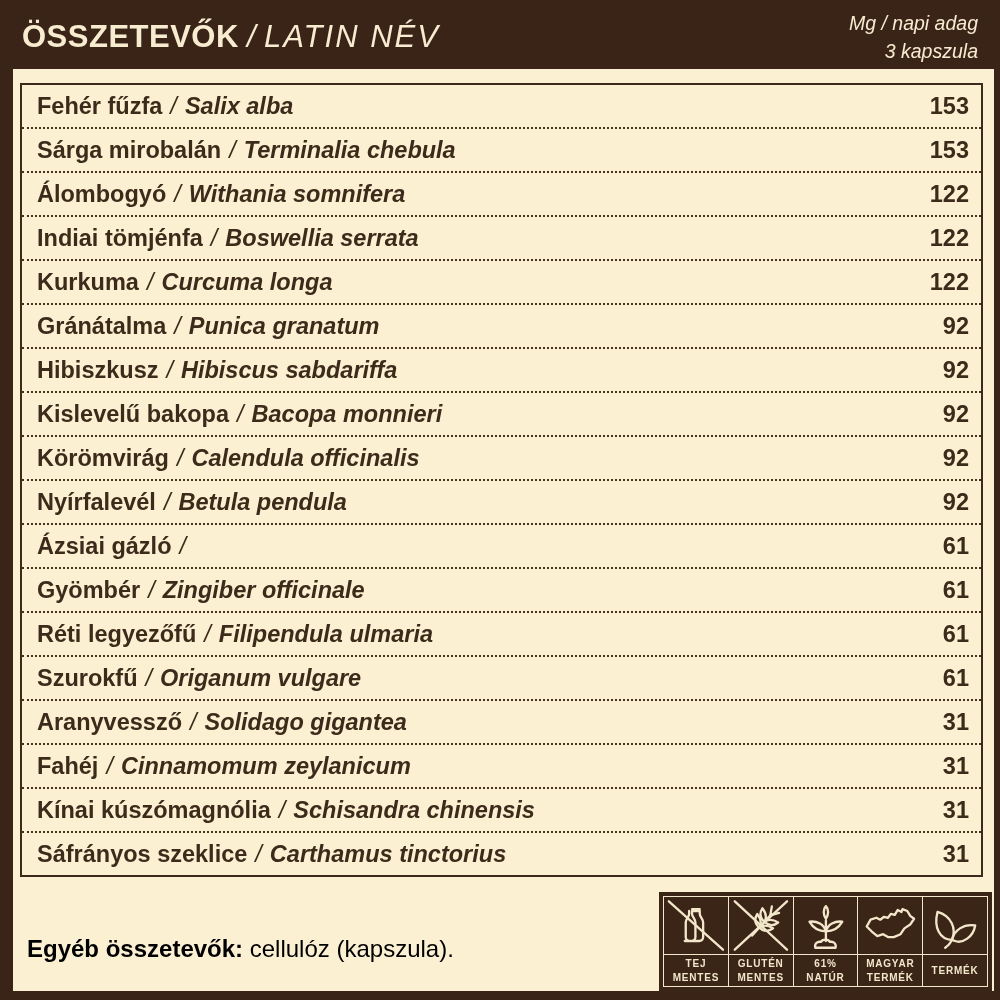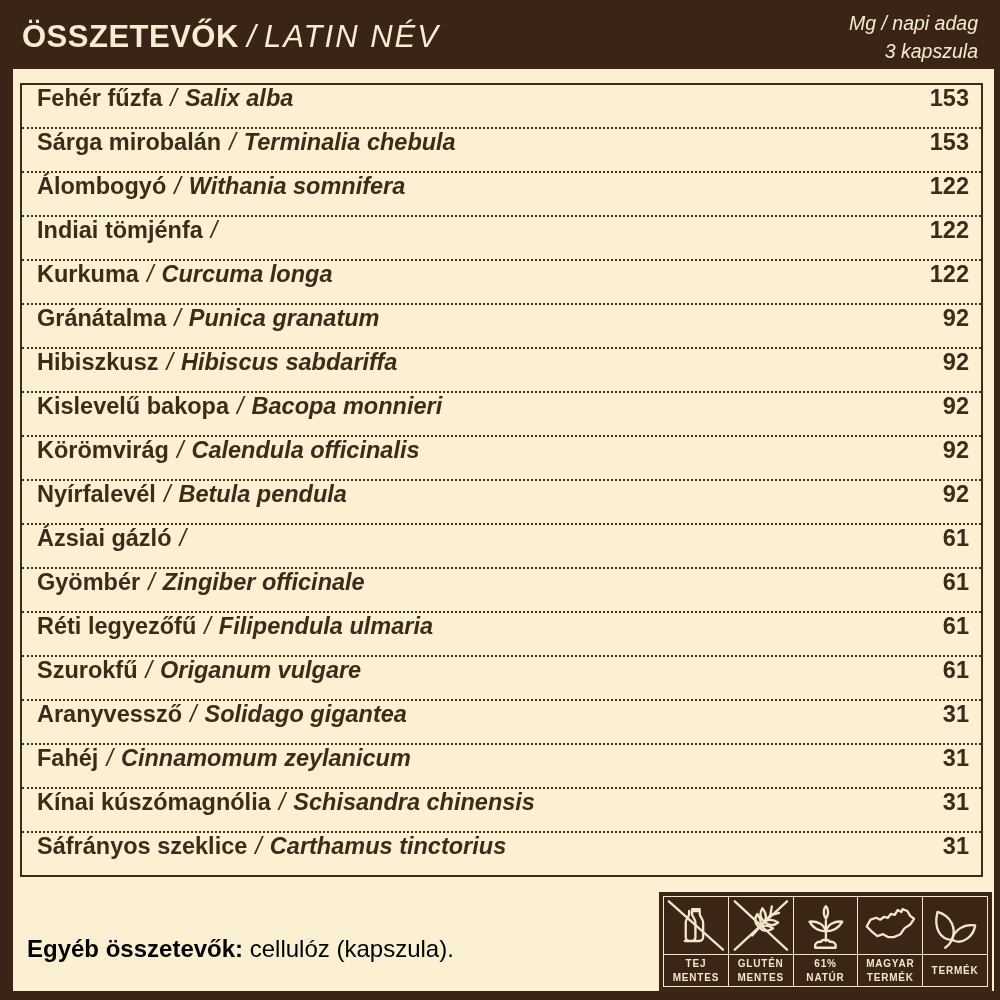--- a/index.html
+++ b/index.html
@@ -26,21 +26,21 @@
     background:#FBF0D2;
   }
   
   .ing-table{
     position:absolute;left:7px;top:14px;right:11px;height:794px;
     border:2.5px solid #3C2B1B;
     display:flex;flex-direction:column;
     box-sizing:border-box;
   }
   .row{
-    flex:1;display:flex;align-items:flex-start;justify-content:space-between;
+    flex:1;display:flex;align-items:center;justify-content:space-between;
     padding:0 12px 0 15px;
     border-bottom:2px dotted #453120;
     color:#3C2B1B;font-size:23.5px;white-space:nowrap;overflow:hidden;
   }
   .row:last-child{border-bottom:none}
   .name-group{display:flex;align-items:baseline}
   .hu{font-weight:600}
   .sep{font-style:italic;font-weight:400;margin:0 8px}
   .latin{font-style:italic;font-weight:700}
   .mg{font-weight:600;padding-left:10px}
@@ -111,20 +111,21 @@
           <span class="sep">/</span>
           <span class="latin">Withania somnifera</span>
         </span>
         <span class="mg">122</span>
       </div>
 
       <div class="row">
         <span class="name-group">
           <span class="hu">Indiai tömjénfa</span>
           <span class="sep">/</span>
+          <span class="latin">Boswellia serrata</span>
         </span>
         <span class="mg">122</span>
       </div>
 
       <div class="row">
         <span class="name-group">
           <span class="hu">Kurkuma</span>
           <span class="sep">/</span>
           <span class="latin">Curcuma longa</span>
         </span>

